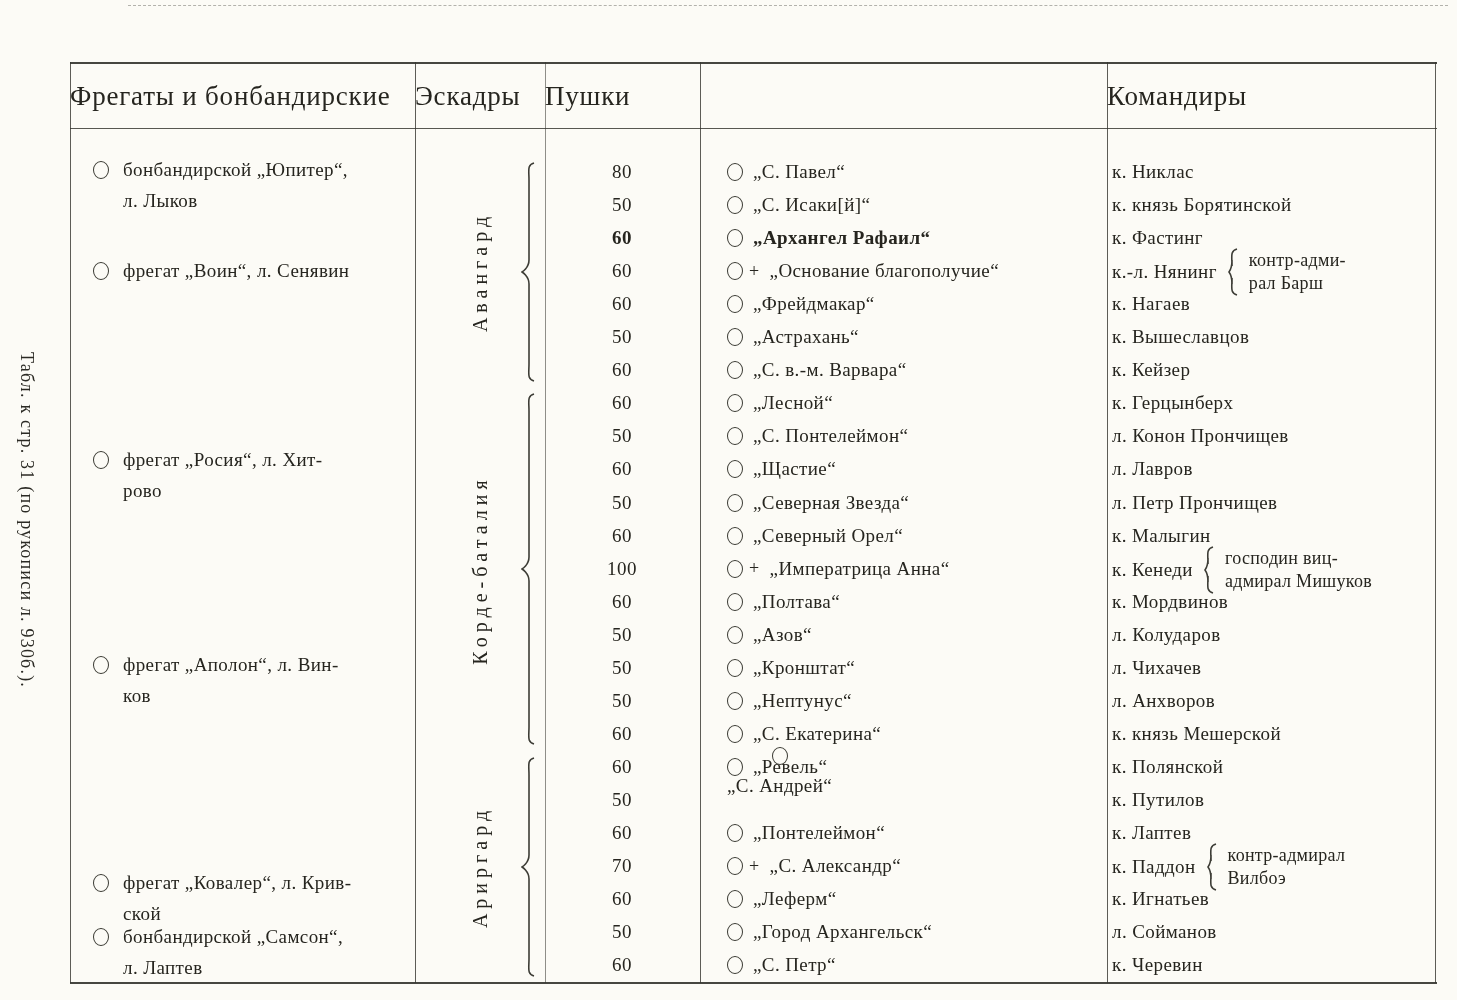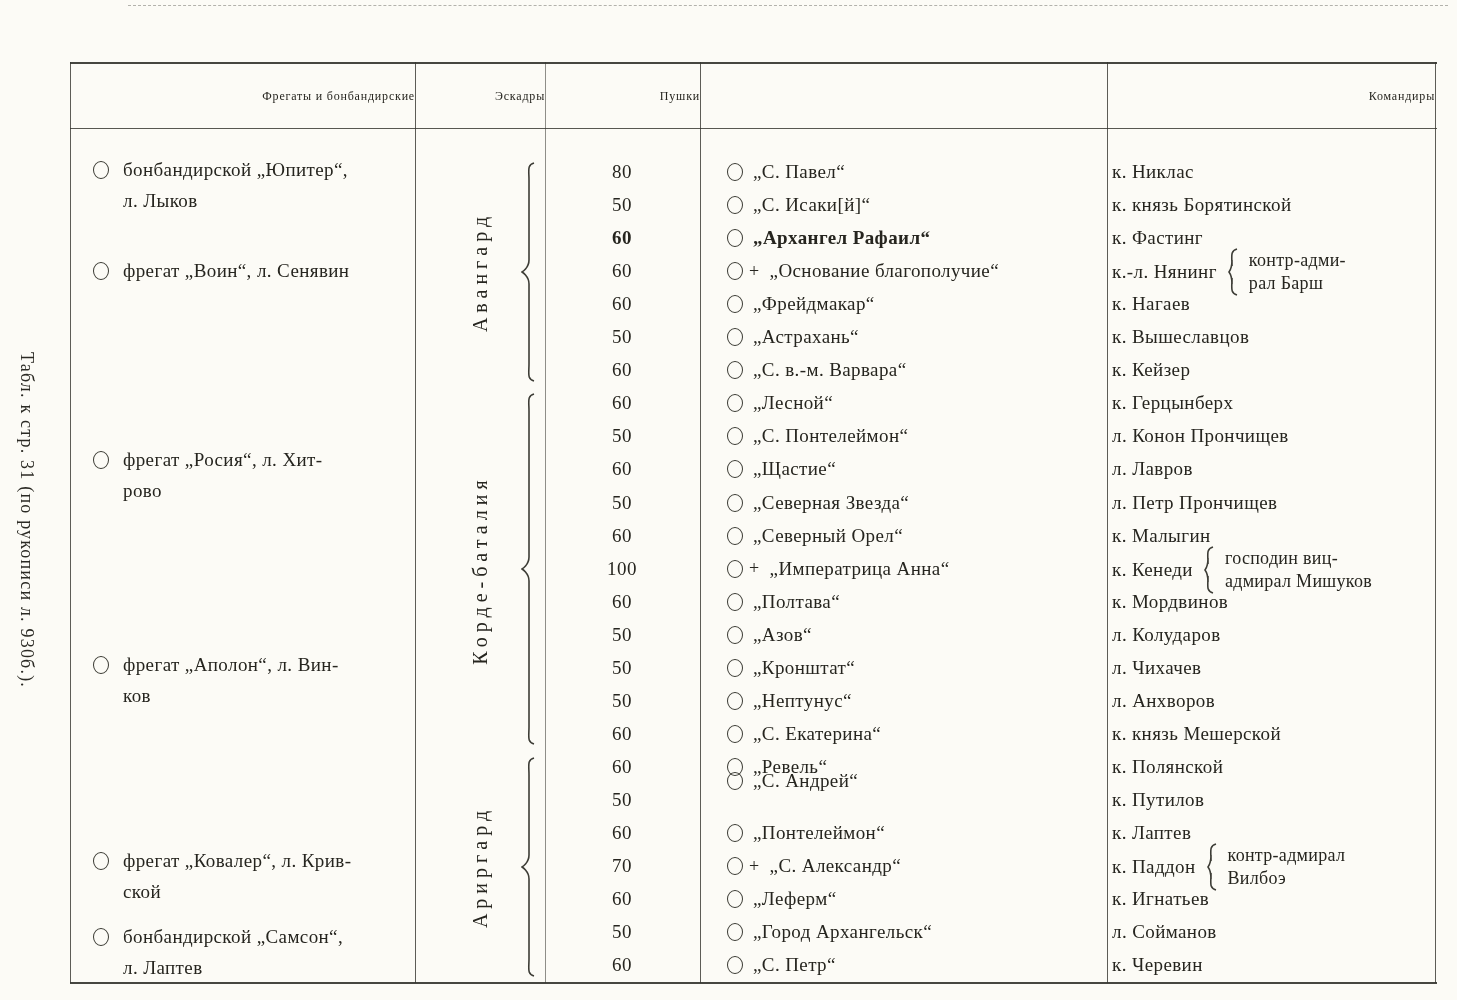--- a/index.html
+++ b/index.html
@@ -3,22 +3,22 @@
 <meta charset="utf-8">
 <style>
   html,body{margin:0;padding:0;background:#d8d6d0;}
   .page{
     position:relative;width:1457px;height:1000px;background:#fcfbf6;
     font-family:"Liberation Serif","DejaVu Serif",serif;color:#26251f;overflow:hidden;
   }
   .abs{position:absolute;}
   .vline{position:absolute;width:0;border-left:1.5px solid rgba(52,52,46,.8);}
   .hline{position:absolute;height:0;}
-  .hdr{position:absolute;top:74px;height:44px;line-height:44px;text-align:right;
-       font-size:12px;letter-spacing:.8px;white-space:nowrap;}
+  .hdr{position:absolute;top:74px;height:44px;line-height:44px;text-align:left;
+       font-size:27px;letter-spacing:.8px;white-space:nowrap;}
   .gun{position:absolute;left:547px;width:150px;height:26px;line-height:26px;
        text-align:center;font-size:19px;letter-spacing:.5px;}
   .gun.bold{font-weight:bold;}
   .shiprow{position:absolute;left:727px;height:26px;display:flex;align-items:center;gap:10px;
        font-size:19px;letter-spacing:.4px;white-space:nowrap;}
   .cmdrow{position:absolute;left:1112px;height:26px;display:flex;align-items:center;gap:11px;
        font-size:19px;letter-spacing:.4px;white-space:nowrap;}
   .cmdrow.tall{height:54px;}
   .circ{display:inline-block;width:14px;height:16px;border:1.6px solid #3a3a33;
        border-radius:50%;flex:none;}
@@ -79,21 +79,21 @@
           <div>рово</div>
         </div>
       </div>
       <div class="frig" style="top: 649px;">
         <span class="circ"></span>
         <div class="lines">
           <div>фрегат „Аполон“, л. Вин-</div>
           <div>ков</div>
         </div>
       </div>
-      <div class="frig" style="top: 845px;">
+      <div class="frig" style="top: 867px;">
         <span class="circ"></span>
         <div class="lines">
           <div>фрегат „Ковалер“, л. Крив-</div>
           <div>ской</div>
         </div>
       </div>
       <div class="frig" style="top: 921px;">
         <span class="circ"></span>
         <div class="lines">
           <div>бонбандирской  „Самсон“,</div>
@@ -288,21 +288,21 @@
       </div>
       <div class="gun" style="top: 753.9px;">60</div>
       <div class="shiprow" style="top: 753.9px;">
         <span class="circ"></span>
         <span>„Ревель“</span>
       </div>
       <div class="cmdrow" style="top: 753.9px;">
         <span>к. Полянской</span>
       </div>
       <div class="gun" style="top: 786.95px;">50</div>
-      <div class="shiprow" style="top: 768px;">
+      <div class="shiprow" style="top: 747px; flex-direction: column;">
         <span class="circ"></span>
         <span>„С. Андрей“</span>
       </div>
       <div class="cmdrow" style="top: 786.95px;">
         <span>к. Путилов</span>
       </div>
       <div class="gun" style="top: 820px;">60</div>
       <div class="shiprow" style="top: 820px;">
         <span class="circ"></span>
         <span>„Понтелеймон“</span>

